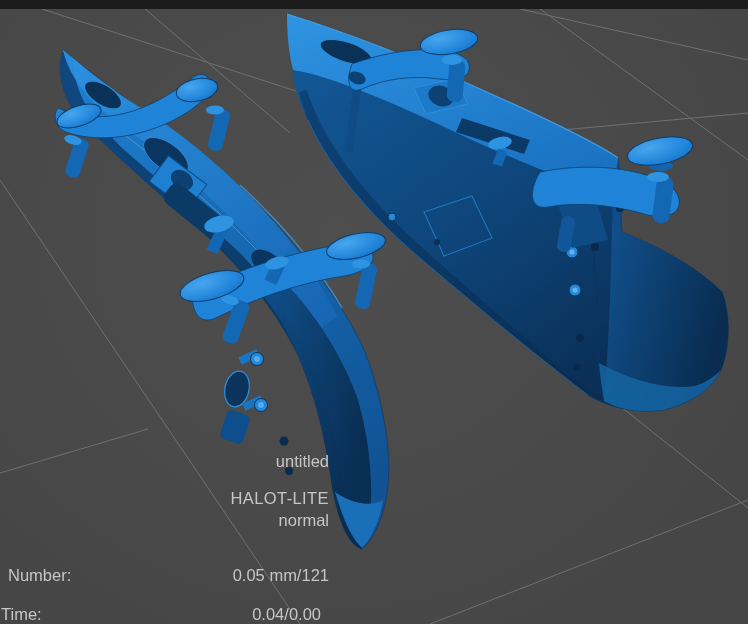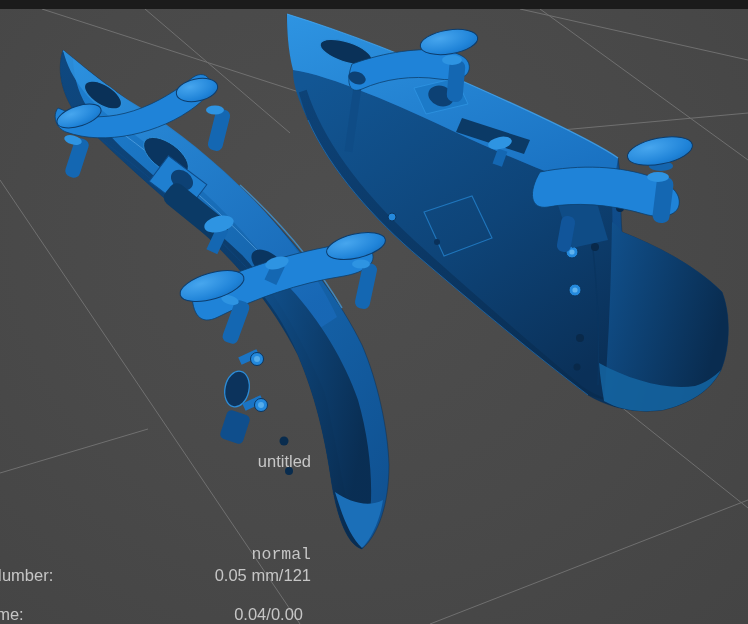--- a/index.html
+++ b/index.html
@@ -3,25 +3,25 @@
 <meta charset="utf-8">
 <style>
   html,body{margin:0;padding:0;background:#2e2e2e;}
   .stage{
     position:relative;width:748px;height:624px;overflow:hidden;
     background:radial-gradient(ellipse at 45% 38%, #4e4e4e 0%, #494949 55%, #444444 100%);
     font-family:"Liberation Sans", sans-serif;
   }
   .topbar{position:absolute;top:0;left:0;right:0;height:9px;background:#1b1b1b;z-index:4;}
   svg.scene{position:absolute;left:0;top:0;z-index:1;display:block;}
-  .overlay{position:absolute;inset:0;z-index:3;color:#c6c6c6;font-size:16.5px;pointer-events:none;}
+  .overlay{position:absolute;inset:0;z-index:3;color:#c6c6c6;font-size:16.5px;pointer-events:none;margin-left:18px;}
   .ov{position:absolute;left:0;width:311px;text-align:right;white-space:nowrap;}
   .ov-file{top:452px;}
   .ov-printer{top:489px;letter-spacing:.4px;}
-  .ov-profile{top:545px;font-family:Liberation Mono, monospace;}
+  .ov-profile{top:511px;}
   .ov-row1{top:566px;}
   .ov-row2{top:605px;width:303px;}
   .lbl{position:absolute;white-space:nowrap;}
   .lbl-row1{left:-10px;top:566px;}
   .lbl-row2{left:-17px;top:605px;}
 </style>
 </head>
 <body>
 
 <div class="stage">
@@ -182,19 +182,20 @@
       <circle cx="261" cy="405" r="6.5" fill="#2489dc" stroke="#0b355f"></circle>
       <circle cx="261" cy="405" r="3" fill="#55acea"></circle>
       <circle cx="284" cy="441" r="4.5" fill="#092c4e"></circle>
       <circle cx="289" cy="471" r="4" fill="#092c4e"></circle>
       <rect x="-12" y="-15" width="24" height="30" rx="5" transform="translate(235,427) rotate(18)" fill="#0f4e8c"></rect>
     </g>
   </svg>
 
   <div class="overlay">
     <div class="ov ov-file">untitled</div>
+    <div class="ov ov-printer">HALOT-LITE</div>
     <div class="ov ov-profile">normal</div>
     <span class="lbl lbl-row1">Number:</span>
     <div class="ov ov-row1">0.05 mm/121</div>
     <span class="lbl lbl-row2">Time:</span>
     <div class="ov ov-row2">0.04/0.00</div>
   </div>
 </div>
 
 </body></html>

